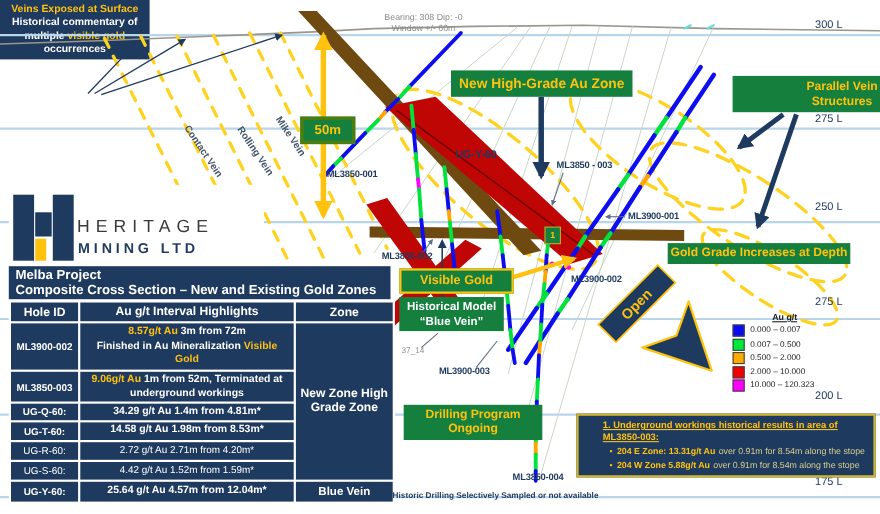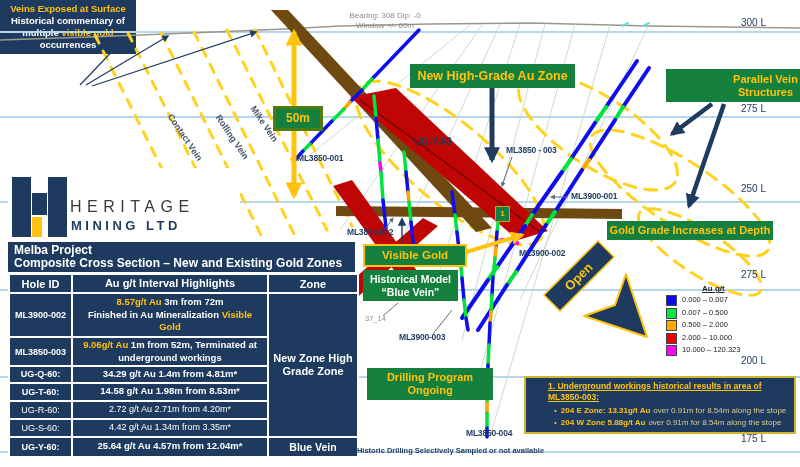--- a/index.html
+++ b/index.html
@@ -351,21 +351,21 @@
     <tr style="height:16px">
       <td class="colid">UG-T-60:</td>
       <td class="colhl hlrow">14.58 g/t Au 1.98m from 8.53m*</td>
     </tr>
     <tr style="height:16px">
       <td class="colid idnorm">UG-R-60:</td>
       <td class="colhl nmrow">2.72 g/t Au 2.71m from 4.20m*</td>
     </tr>
     <tr style="height:16px">
       <td class="colid idnorm">UG-S-60:</td>
-      <td class="colhl nmrow">4.42 g/t Au 1.34m from 3.35m*</td>
+      <td class="colhl nmrow">4.42 g/t Au 1.52m from 1.59m*</td>
     </tr>
     <tr style="height:18px">
       <td class="colid">UG-Y-60:</td>
       <td class="colhl hlrow">25.64 g/t Au 4.57m from 12.04m*</td>
       <td class="colzn bluevein">Blue Vein</td>
     </tr>
   </tbody>
     </table>
 
   <div class="abs" id="results-box">

